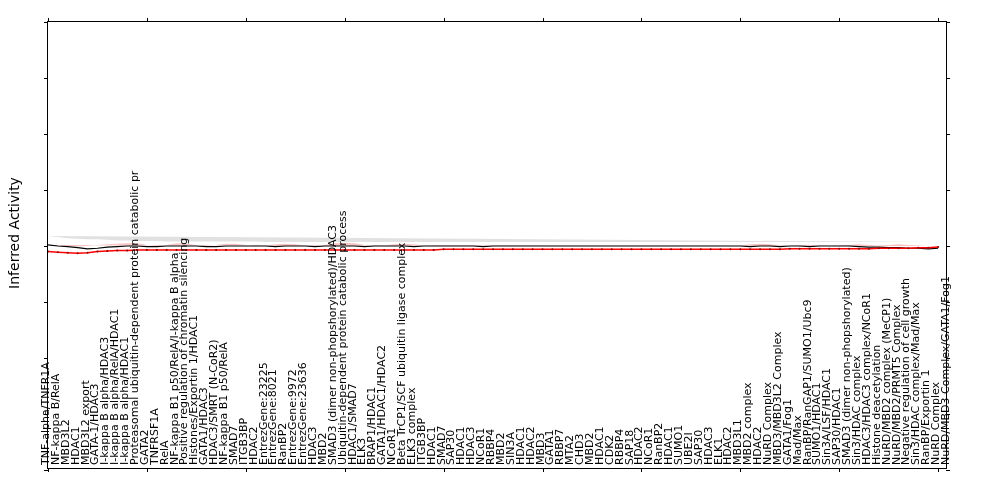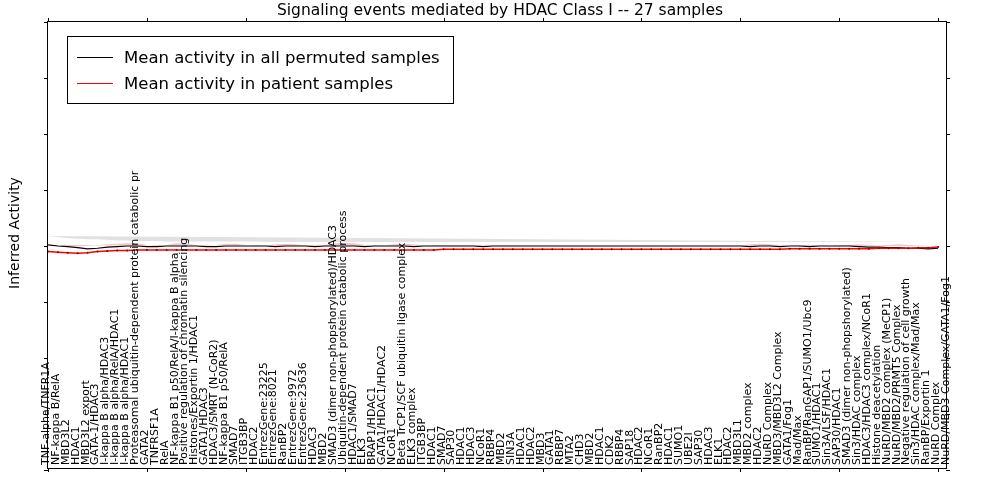--- a/index.html
+++ b/index.html
@@ -44,21 +44,20 @@
   .lrow{display:flex;align-items:center;height:26px;}
   .lline{width:36px;height:0;border-top:1.6px solid #000;margin-right:11px;}
   .lline.red{border-top-color:#ff0000;}
   .ltext{font-size:16.5px;color:#000;white-space:nowrap;}
 </style>
 </head>
 <body>
 
 <div id="fig">
 
-  <div id="title">Signaling events mediated by HDAC Class I -- 27 samples</div>
 
   <div id="ylabel">
     <span>Inferred Activity</span>
   </div>
 
   <div id="axes">
     <div id="plot">
         <svg width="900" height="448">
           <path d="M 0 213.92000000000002 L 9.89010989010989 215.04 L 19.78021978021978 216.16000000000003 L 29.67032967032967 216.72 L 39.56043956043956 217.28 L 49.45054945054945 217.28 L 59.34065934065934 217.83999999999997 L 69.23076923076923 218.40000000000003 L 79.12087912087912 218.40000000000003 L 89.01098901098902 218.96 L 98.9010989010989 218.96 L 108.79120879120879 218.96 L 118.68131868131869 219.51999999999998 L 128.57142857142858 219.51999999999998 L 138.46153846153845 219.51999999999998 L 148.35164835164835 219.51999999999998 L 158.24175824175825 219.51999999999998 L 168.13186813186815 219.51999999999998 L 178.02197802197804 219.51999999999998 L 187.9120879120879 219.51999999999998 L 197.8021978021978 219.51999999999998 L 207.6923076923077 219.51999999999998 L 217.58241758241758 220.07999999999998 L 227.47252747252747 220.07999999999998 L 237.36263736263737 220.07999999999998 L 247.25274725274727 220.07999999999998 L 257.14285714285717 220.07999999999998 L 267.03296703296706 220.07999999999998 L 276.9230769230769 220.07999999999998 L 286.8131868131868 220.07999999999998 L 296.7032967032967 220.07999999999998 L 306.5934065934066 220.07999999999998 L 316.4835164835165 220.07999999999998 L 326.3736263736264 220.07999999999998 L 336.2637362637363 220.07999999999998 L 346.1538461538462 220.07999999999998 L 356.0439560439561 220.07999999999998 L 365.9340659340659 220.07999999999998 L 375.8241758241758 220.07999999999998 L 385.7142857142857 220.07999999999998 L 395.6043956043956 220.07999999999998 L 405.4945054945055 220.07999999999998 L 415.3846153846154 220.07999999999998 L 425.2747252747253 220.07999999999998 L 435.16483516483515 220.07999999999998 L 445.05494505494505 220.07999999999998 L 454.94505494505495 220.07999999999998 L 464.83516483516485 220.07999999999998 L 474.72527472527474 220.07999999999998 L 484.61538461538464 220.07999999999998 L 494.50549450549454 220.07999999999998 L 504.39560439560444 220.07999999999998 L 514.2857142857143 220.07999999999998 L 524.1758241758242 220.07999999999998 L 534.0659340659341 220.07999999999998 L 543.956043956044 220.07999999999998 L 553.8461538461538 220.07999999999998 L 563.7362637362637 220.07999999999998 L 573.6263736263736 220.07999999999998 L 583.5164835164835 220.07999999999998 L 593.4065934065934 220.07999999999998 L 603.2967032967033 220.07999999999998 L 613.1868131868132 220.07999999999998 L 623.0769230769231 220.07999999999998 L 632.967032967033 220.07999999999998 L 642.8571428571429 220.07999999999998 L 652.7472527472528 220.07999999999998 L 662.6373626373627 220.07999999999998 L 672.5274725274726 220.07999999999998 L 682.4175824175825 220.07999999999998 L 692.3076923076924 220.07999999999998 L 702.1978021978023 220.07999999999998 L 712.0879120879122 220.07999999999998 L 721.978021978022 220.07999999999998 L 731.8681318681319 220.07999999999998 L 741.7582417582418 220.07999999999998 L 751.6483516483516 220.07999999999998 L 761.5384615384615 220.07999999999998 L 771.4285714285714 220.07999999999998 L 781.3186813186813 220.07999999999998 L 791.2087912087912 220.07999999999998 L 801.0989010989011 220.07999999999998 L 810.989010989011 220.07999999999998 L 820.8791208791209 220.07999999999998 L 830.7692307692308 220.07999999999998 L 840.6593406593407 220.07999999999998 L 850.5494505494506 220.07999999999998 L 860.4395604395605 220.07999999999998 L 870.3296703296703 220.07999999999998 L 880.2197802197802 220.07999999999998 L 890.1098901098901 220.07999999999998 L 900 NaN L 900 NaN L 890.1098901098901 229.6 L 880.2197802197802 230.16 L 870.3296703296703 230.16 L 860.4395604395605 230.16 L 850.5494505494506 230.16 L 840.6593406593407 230.16 L 830.7692307692308 230.16 L 820.8791208791209 230.16 L 810.989010989011 230.16 L 801.0989010989011 230.16 L 791.2087912087912 230.16 L 781.3186813186813 230.16 L 771.4285714285714 230.16 L 761.5384615384615 230.16 L 751.6483516483516 230.16 L 741.7582417582418 230.16 L 731.8681318681319 230.16 L 721.978021978022 230.16 L 712.0879120879122 230.16 L 702.1978021978023 230.16 L 692.3076923076924 229.6 L 682.4175824175825 229.6 L 672.5274725274726 229.6 L 662.6373626373627 229.6 L 652.7472527472528 229.6 L 642.8571428571429 229.6 L 632.967032967033 229.6 L 623.0769230769231 229.6 L 613.1868131868132 229.6 L 603.2967032967033 229.6 L 593.4065934065934 229.6 L 583.5164835164835 229.6 L 573.6263736263736 229.6 L 563.7362637362637 229.6 L 553.8461538461538 229.6 L 543.956043956044 229.6 L 534.0659340659341 229.6 L 524.1758241758242 229.6 L 514.2857142857143 229.6 L 504.39560439560444 229.6 L 494.50549450549454 229.6 L 484.61538461538464 229.6 L 474.72527472527474 229.6 L 464.83516483516485 229.6 L 454.94505494505495 229.6 L 445.05494505494505 229.6 L 435.16483516483515 229.6 L 425.2747252747253 229.6 L 415.3846153846154 229.6 L 405.4945054945055 229.6 L 395.6043956043956 229.6 L 385.7142857142857 229.6 L 375.8241758241758 229.6 L 365.9340659340659 229.6 L 356.0439560439561 229.6 L 346.1538461538462 229.6 L 336.2637362637363 229.6 L 326.3736263736264 229.6 L 316.4835164835165 229.6 L 306.5934065934066 229.6 L 296.7032967032967 229.6 L 286.8131868131868 229.6 L 276.9230769230769 229.6 L 267.03296703296706 229.6 L 257.14285714285717 229.6 L 247.25274725274727 229.6 L 237.36263736263737 229.6 L 227.47252747252747 229.6 L 217.58241758241758 229.6 L 207.6923076923077 230.16 L 197.8021978021978 230.16 L 187.9120879120879 230.16 L 178.02197802197804 230.16 L 168.13186813186815 230.16 L 158.24175824175825 230.16 L 148.35164835164835 230.16 L 138.46153846153845 230.16 L 128.57142857142858 230.16 L 118.68131868131869 230.16 L 108.79120879120879 230.72 L 98.9010989010989 230.72 L 89.01098901098902 230.72 L 79.12087912087912 231.28 L 69.23076923076923 231.84 L 59.34065934065934 232.4 L 49.45054945054945 233.51999999999998 L 39.56043956043956 234.08 L 29.67032967032967 233.51999999999998 L 19.78021978021978 232.96 L 9.89010989010989 233.51999999999998 L 0 234.08 Z" fill="#c8c8c8" fill-opacity="0.55" stroke="none"></path>
           <path d="M 0 222.88000000000002 L 9.89010989010989 223.44 L 19.78021978021978 224 L 29.67032967032967 224.56 L 39.56043956043956 224 L 49.45054945054945 222.88000000000002 L 59.34065934065934 222.32 L 69.23076923076923 221.76 L 79.12087912087912 221.20000000000002 L 89.01098901098902 221.20000000000002 L 98.9010989010989 222.88000000000002 L 108.79120879120879 224 L 118.68131868131869 222.88000000000002 L 128.57142857142858 221.20000000000002 L 138.46153846153845 221.76 L 148.35164835164835 222.88000000000002 L 158.24175824175825 224 L 168.13186813186815 222.88000000000002 L 178.02197802197804 221.76 L 187.9120879120879 221.76 L 197.8021978021978 222.88000000000002 L 207.6923076923077 224 L 217.58241758241758 223.44 L 227.47252747252747 222.32 L 237.36263736263737 221.76 L 247.25274725274727 222.32 L 257.14285714285717 223.44 L 267.03296703296706 224 L 276.9230769230769 222.88000000000002 L 286.8131868131868 221.20000000000002 L 296.7032967032967 220.64000000000001 L 306.5934065934066 221.20000000000002 L 316.4835164835165 222.88000000000002 L 326.3736263736264 224 L 336.2637362637363 223.44 L 346.1538461538462 222.32 L 356.0439560439561 221.76 L 365.9340659340659 222.32 L 375.8241758241758 223.44 L 385.7142857142857 224 L 395.6043956043956 224 L 405.4945054945055 224 L 415.3846153846154 224 L 425.2747252747253 224 L 435.16483516483515 224 L 445.05494505494505 224 L 454.94505494505495 224 L 464.83516483516485 224 L 474.72527472527474 224 L 484.61538461538464 224 L 494.50549450549454 224 L 504.39560439560444 224 L 514.2857142857143 224 L 524.1758241758242 224 L 534.0659340659341 224 L 543.956043956044 224 L 553.8461538461538 224 L 563.7362637362637 224 L 573.6263736263736 224 L 583.5164835164835 224 L 593.4065934065934 224 L 603.2967032967033 224 L 613.1868131868132 224 L 623.0769230769231 224 L 632.967032967033 224 L 642.8571428571429 224 L 652.7472527472528 224 L 662.6373626373627 224 L 672.5274725274726 224 L 682.4175824175825 224 L 692.3076923076924 223.44 L 702.1978021978023 222.32 L 712.0879120879122 221.76 L 721.978021978022 222.32 L 731.8681318681319 223.44 L 741.7582417582418 224 L 751.6483516483516 223.44 L 761.5384615384615 222.88000000000002 L 771.4285714285714 223.44 L 781.3186813186813 224 L 791.2087912087912 223.44 L 801.0989010989011 222.88000000000002 L 810.989010989011 222.32 L 820.8791208791209 222.88000000000002 L 830.7692307692308 223.44 L 840.6593406593407 222.88000000000002 L 850.5494505494506 222.32 L 860.4395604395605 222.88000000000002 L 870.3296703296703 223.44 L 880.2197802197802 224 L 890.1098901098901 224 L 900 NaN L 900 NaN L 890.1098901098901 229.04 L 880.2197802197802 230.16 L 870.3296703296703 231.28 L 860.4395604395605 231.84 L 850.5494505494506 232.4 L 840.6593406593407 231.84 L 830.7692307692308 231.28 L 820.8791208791209 231.84 L 810.989010989011 232.4 L 801.0989010989011 231.84 L 791.2087912087912 231.28 L 781.3186813186813 230.72 L 771.4285714285714 231.28 L 761.5384615384615 231.84 L 751.6483516483516 231.28 L 741.7582417582418 230.72 L 731.8681318681319 231.28 L 721.978021978022 232.4 L 712.0879120879122 232.96 L 702.1978021978023 232.4 L 692.3076923076924 231.28 L 682.4175824175825 230.72 L 672.5274725274726 230.72 L 662.6373626373627 230.72 L 652.7472527472528 230.72 L 642.8571428571429 230.72 L 632.967032967033 230.72 L 623.0769230769231 230.72 L 613.1868131868132 230.72 L 603.2967032967033 230.72 L 593.4065934065934 230.72 L 583.5164835164835 230.72 L 573.6263736263736 230.72 L 563.7362637362637 230.72 L 553.8461538461538 230.72 L 543.956043956044 230.72 L 534.0659340659341 230.72 L 524.1758241758242 230.72 L 514.2857142857143 230.72 L 504.39560439560444 230.72 L 494.50549450549454 230.72 L 484.61538461538464 230.72 L 474.72527472527474 230.72 L 464.83516483516485 230.72 L 454.94505494505495 230.72 L 445.05494505494505 230.72 L 435.16483516483515 230.72 L 425.2747252747253 230.72 L 415.3846153846154 230.72 L 405.4945054945055 230.72 L 395.6043956043956 230.72 L 385.7142857142857 231.28 L 375.8241758241758 232.4 L 365.9340659340659 232.96 L 356.0439560439561 233.51999999999998 L 346.1538461538462 232.96 L 336.2637362637363 232.4 L 326.3736263736264 231.84 L 316.4835164835165 232.96 L 306.5934065934066 233.51999999999998 L 296.7032967032967 234.08 L 286.8131868131868 233.51999999999998 L 276.9230769230769 232.4 L 267.03296703296706 231.84 L 257.14285714285717 232.4 L 247.25274725274727 232.96 L 237.36263736263737 233.51999999999998 L 227.47252747252747 232.96 L 217.58241758241758 232.4 L 207.6923076923077 232.4 L 197.8021978021978 232.96 L 187.9120879120879 233.51999999999998 L 178.02197802197804 233.51999999999998 L 168.13186813186815 232.96 L 158.24175824175825 232.4 L 148.35164835164835 232.96 L 138.46153846153845 233.51999999999998 L 128.57142857142858 234.08 L 118.68131868131869 232.96 L 108.79120879120879 232.4 L 98.9010989010989 232.96 L 89.01098901098902 233.51999999999998 L 79.12087912087912 234.08 L 69.23076923076923 234.64 L 59.34065934065934 235.20000000000002 L 49.45054945054945 236.32000000000002 L 39.56043956043956 238.56 L 29.67032967032967 239.68 L 19.78021978021978 238.56 L 9.89010989010989 237.44 L 0 236.32000000000002 Z" fill="#f4a0a0" fill-opacity="0.62" stroke="none"></path>
@@ -194,30 +193,20 @@
         <div class="xtickmark " style="left: 593.407px;"></div>
         <div class="xtickmark t" style="left: 593.407px;"></div>
         <div class="xtickmark " style="left: 692.308px;"></div>
         <div class="xtickmark t" style="left: 692.308px;"></div>
         <div class="xtickmark " style="left: 791.209px;"></div>
         <div class="xtickmark t" style="left: 791.209px;"></div>
         <div class="xtickmark " style="left: 890.11px;"></div>
         <div class="xtickmark t" style="left: 890.11px;"></div>
       </div>
 
-    <div id="legend">
-      <div class="lrow">
-        <span class="lline"></span>
-        <span class="ltext">Mean activity in all permuted samples</span>
-      </div>
-      <div class="lrow">
-        <span class="lline red"></span>
-        <span class="ltext">Mean activity in patient samples</span>
-      </div>
-    </div>
   </div>
 
   <div id="xticklabels">
       <div class="xtl" style="left: 4px;">TNF-alpha/TNFR1A</div>
       <div class="xtl" style="left: 13.8901px;">NF-kappa B/RelA</div>
       <div class="xtl" style="left: 23.7802px;">MBD3L2</div>
       <div class="xtl" style="left: 33.6703px;">HDAC1</div>
       <div class="xtl" style="left: 43.5604px;">MBD3L2 export</div>
       <div class="xtl" style="left: 53.4505px;">GATA-1/HDAC3</div>
       <div class="xtl" style="left: 63.3407px;">I-kappa B alpha/HDAC3</div>

